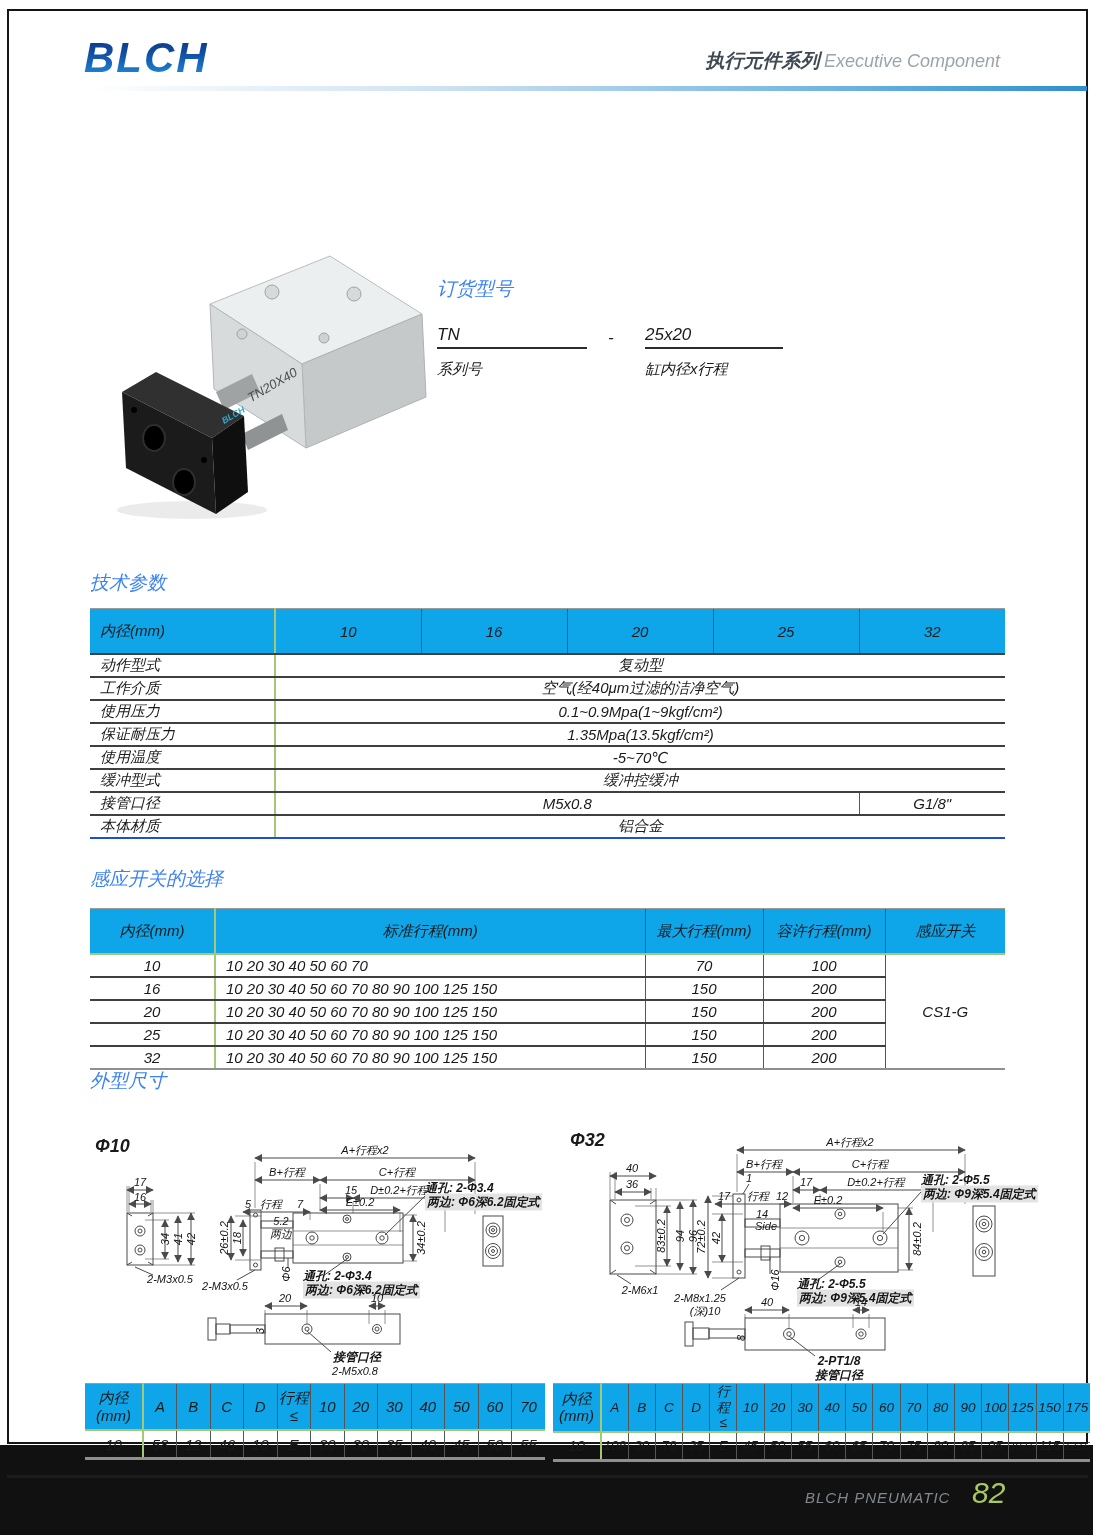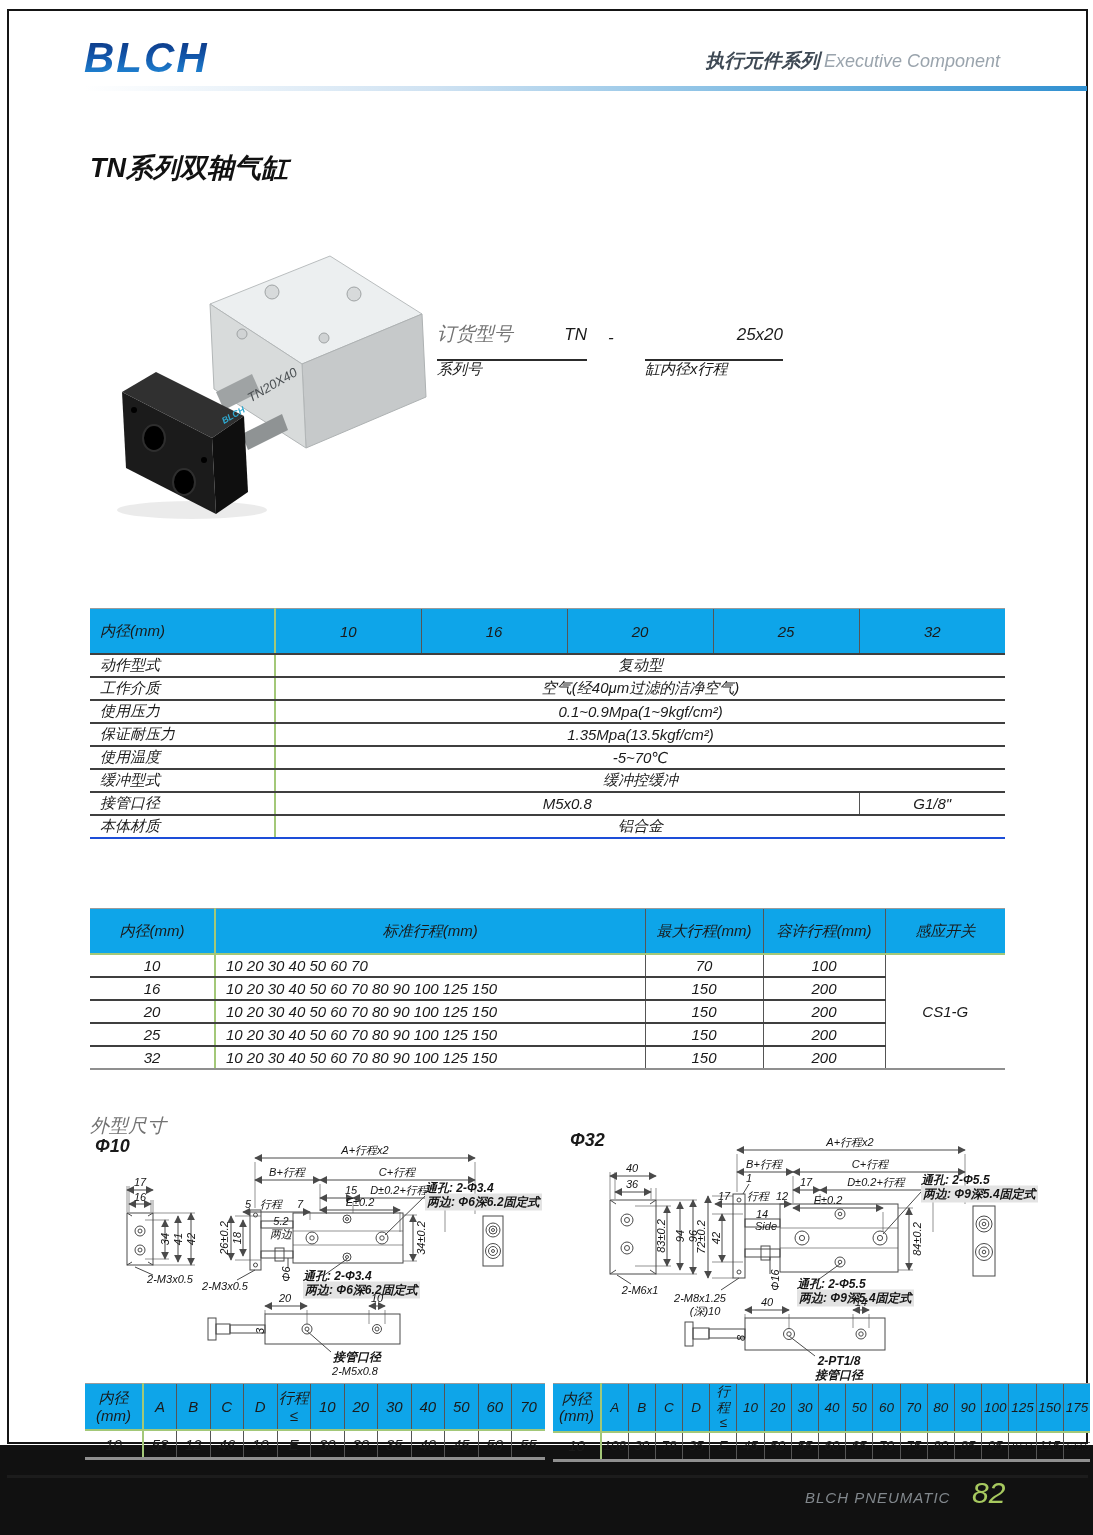--- a/index.html
+++ b/index.html
@@ -13,24 +13,24 @@
   .logo{position:absolute;left:84px;top:34px;font-size:42px;font-weight:900;letter-spacing:2px;
         background:linear-gradient(180deg,#0b2e78 0%,#1254a8 45%,#2496e4 100%);
         -webkit-background-clip:text;background-clip:text;color:transparent;}
   .hdr-right{position:absolute;right:93px;top:48px;white-space:nowrap;}
   .hdr-cn{font-size:19px;font-weight:bold;color:#3f4a55;}
   .hdr-en{font-size:18px;color:#9aa4ad;}
   .hdr-rule{position:absolute;left:84px;top:86px;right:6px;height:5px;
         background:linear-gradient(90deg,#ffffff 0%,#cfe2f2 35%,#6fb4e0 75%,#2f8fd0 100%);}
 
   .page-title{position:absolute;left:90px;top:150px;font-size:27px;font-weight:bold;color:#111;}
-  .sec-title{position:absolute;font-size:19px;color:#737373;margin-top:45px;}
+  .sec-title{position:absolute;font-size:19px;color:#3b82f6;}
 
   
-  .ord-cell{position:absolute;text-align:right;font-size:17px;border-bottom:2px solid #2c2c2c;padding-bottom:14px;}
+  .ord-cell{position:absolute;text-align:left;font-size:17px;border-bottom:2px solid #2c2c2c;padding-bottom:2px;}
   .ord-sub{position:absolute;font-size:15px;text-align:right;}
   .ord-dash{position:absolute;font-size:17px;}
 
   
   table{position:absolute;border-collapse:collapse;table-layout:fixed;}
   td{font-size:15px;text-align:center;vertical-align:middle;padding:0;overflow:hidden;}
   .hed td{background:#0ea5e9;border-top:1px solid #9b9b9b;height:44px;}
   .lab{text-align:left !important;padding-left:10px !important;}
   .gl{border-left:2px solid #a3c878;}
   .dk{border-left:1px solid #555;}
@@ -67,21 +67,20 @@
 <div class="page">
   <div class="frame"></div>
 
   <div class="logo">BLCH</div>
   <div class="hdr-right">
     <span class="hdr-cn">执行元件系列</span>
     <span class="hdr-en">Executive Component</span>
   </div>
   <div class="hdr-rule"></div>
 
-  <div class="page-title">TN系列双轴气缸</div>
 
   <svg class="abs" style="left:92px;top:242px" width="335" height="285" viewBox="0 0 335 285">
     <ellipse cx="100" cy="268" rx="75" ry="9" fill="rgba(0,0,0,0.08)"></ellipse>
     <polygon points="118,62 238,14 330,72 210,122" fill="#eceff0" stroke="#b9bdbe"></polygon>
     <polygon points="210,122 330,72 334,155 214,206" fill="#c6c9ca" stroke="#aeb2b3"></polygon>
     <polygon points="118,62 210,122 214,206 122,147" fill="#d8dbdb" stroke="#b2b6b7"></polygon>
     <circle cx="180" cy="50" r="7" fill="#d7dadb" stroke="#9fa3a4"></circle>
     <circle cx="262" cy="52" r="7" fill="#d7dadb" stroke="#9fa3a4"></circle>
     <circle cx="150" cy="92" r="5" fill="#d0d3d4" stroke="#9fa3a4"></circle>
     <circle cx="232" cy="96" r="5" fill="#d0d3d4" stroke="#9fa3a4"></circle>

